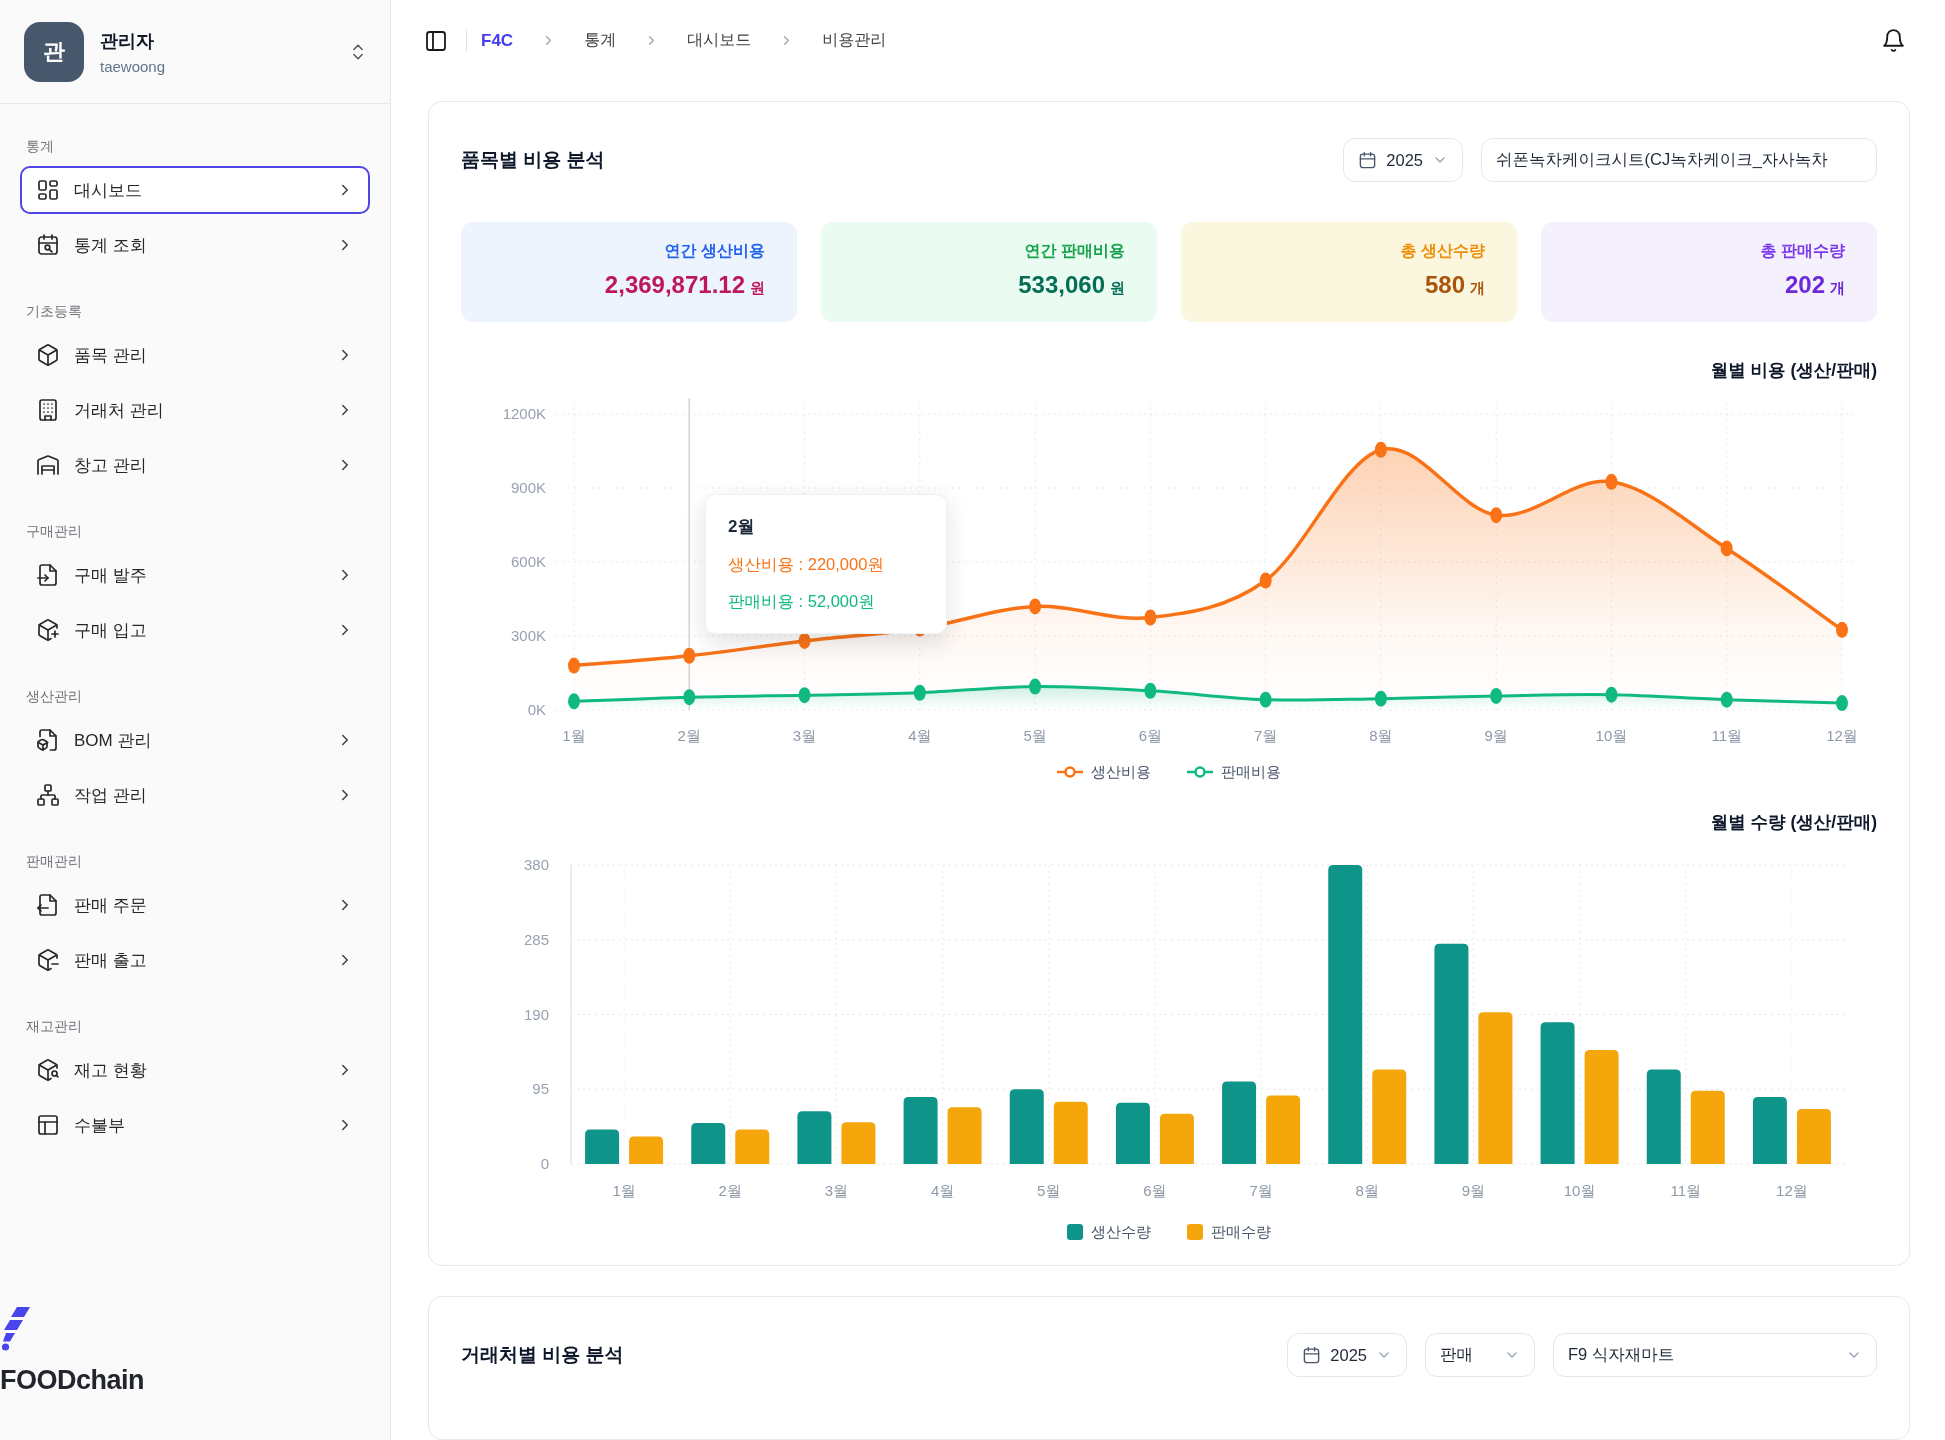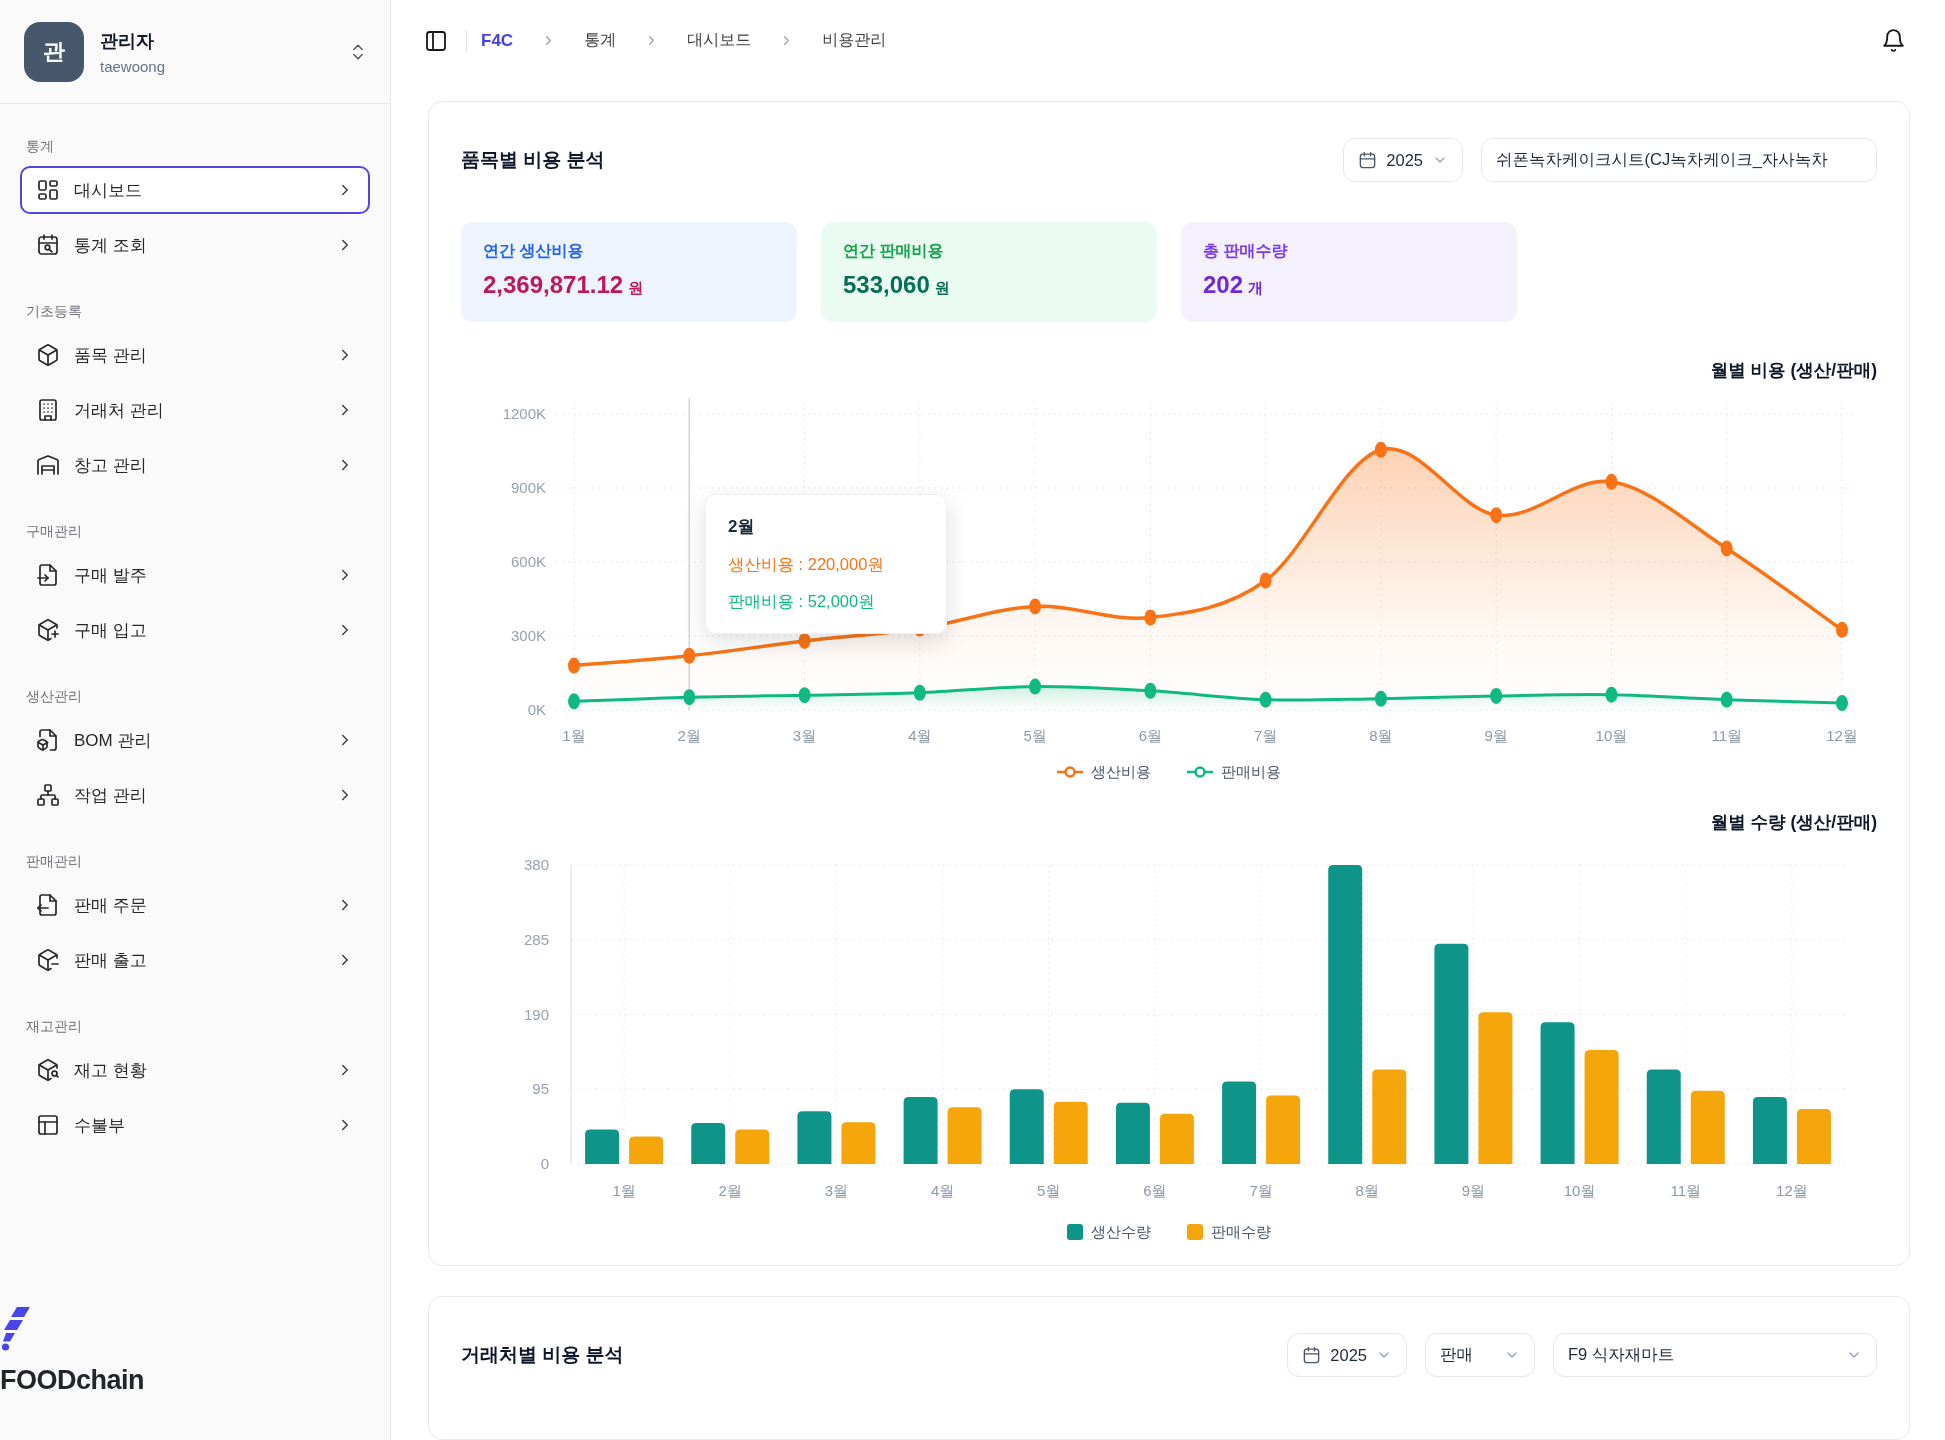--- a/index.html
+++ b/index.html
@@ -50,21 +50,21 @@
   .select-btn { display:flex; align-items:center; gap:9px; height:44px; border:1px solid #e4e6ea; border-radius:12px; background:#fff; padding:0 14px; font-size:16.5px; color:#1f2937; cursor:pointer; font-family:inherit; }
   .select-btn .chev { color:#94a3b8; display:flex; }
   .select-btn .cal { color:#475569; display:flex; }
   .item-select { width:396px; justify-content:flex-start; overflow:hidden; }
   .item-select span { white-space:nowrap; overflow:hidden; }
   .type-select { width:110px; justify-content:space-between; }
   .client-select { width:324px; justify-content:space-between; }
   .type-select span,.client-select span { white-space:nowrap; overflow:hidden; }
 
   .stats { display:grid; grid-template-columns:repeat(4,1fr); gap:24px; margin-bottom:36px; }
-  .stat-card { border-radius:12px; padding:19px 22px; height:100px; }
+  .stat-card { border-radius:12px; padding:19px 32px; height:100px;text-align:right; }
   .stat-label { font-size:16px; font-weight:600; }
   .stat-value { font-size:24px; font-weight:800; margin-top:9px; }
   .stat-unit { font-size:15px; font-weight:600; margin-left:5px; }
 
   .chart-title { font-size:17.5px; font-weight:700; color:#0f172a; margin:0 0 2px;text-align:right; }
   .chart-title.second { margin-top:16px; }
   .chart-wrap { position:relative; }
   svg.chart { display:block; }
   .chart-tooltip { position:absolute; left:244px; top:110px; width:242px; background:#fff; border:1px solid #eef0f4; border-radius:10px; box-shadow:0 8px 24px rgba(15,23,42,.13); padding:20px 22px; }
   .tt-title { font-size:17px; font-weight:600; color:#1e293b; line-height:24px; margin-bottom:13px; }
@@ -385,20 +385,24 @@
       </div>
 
       <div class="stats" id="stats-row">
           <div class="stat-card" style="background: rgb(237, 244, 254);">
             <div class="stat-label" style="color: rgb(37, 99, 235);">연간 생산비용</div>
             <div class="stat-value" style="color: #be185d;"><span>2,369,871.12</span><span class="stat-unit">원</span></div>
           </div>
           <div class="stat-card" style="background: rgb(234, 251, 242);">
             <div class="stat-label" style="color: rgb(22, 163, 74);">연간 판매비용</div>
             <div class="stat-value" style="color: rgb(6, 110, 85);"><span>533,060</span><span class="stat-unit">원</span></div>
+          </div>
+          <div class="stat-card" style="background: rgb(251, 246, 222);">
+            <div class="stat-label" style="color: rgb(239, 142, 11);">총 생산수량</div>
+            <div class="stat-value" style="color: rgb(168, 84, 11);"><span>580</span><span class="stat-unit">개</span></div>
           </div>
           <div class="stat-card" style="background: rgb(244, 241, 253);">
             <div class="stat-label" style="color: rgb(124, 58, 237);">총 판매수량</div>
             <div class="stat-value" style="color: rgb(109, 40, 217);"><span>202</span><span class="stat-unit">개</span></div>
           </div>
         </div>
 
       <h3 class="chart-title">월별 비용 (생산/판매)</h3>
       <div class="chart-wrap">
         <svg id="line-chart" class="chart" width="1416" height="410">

